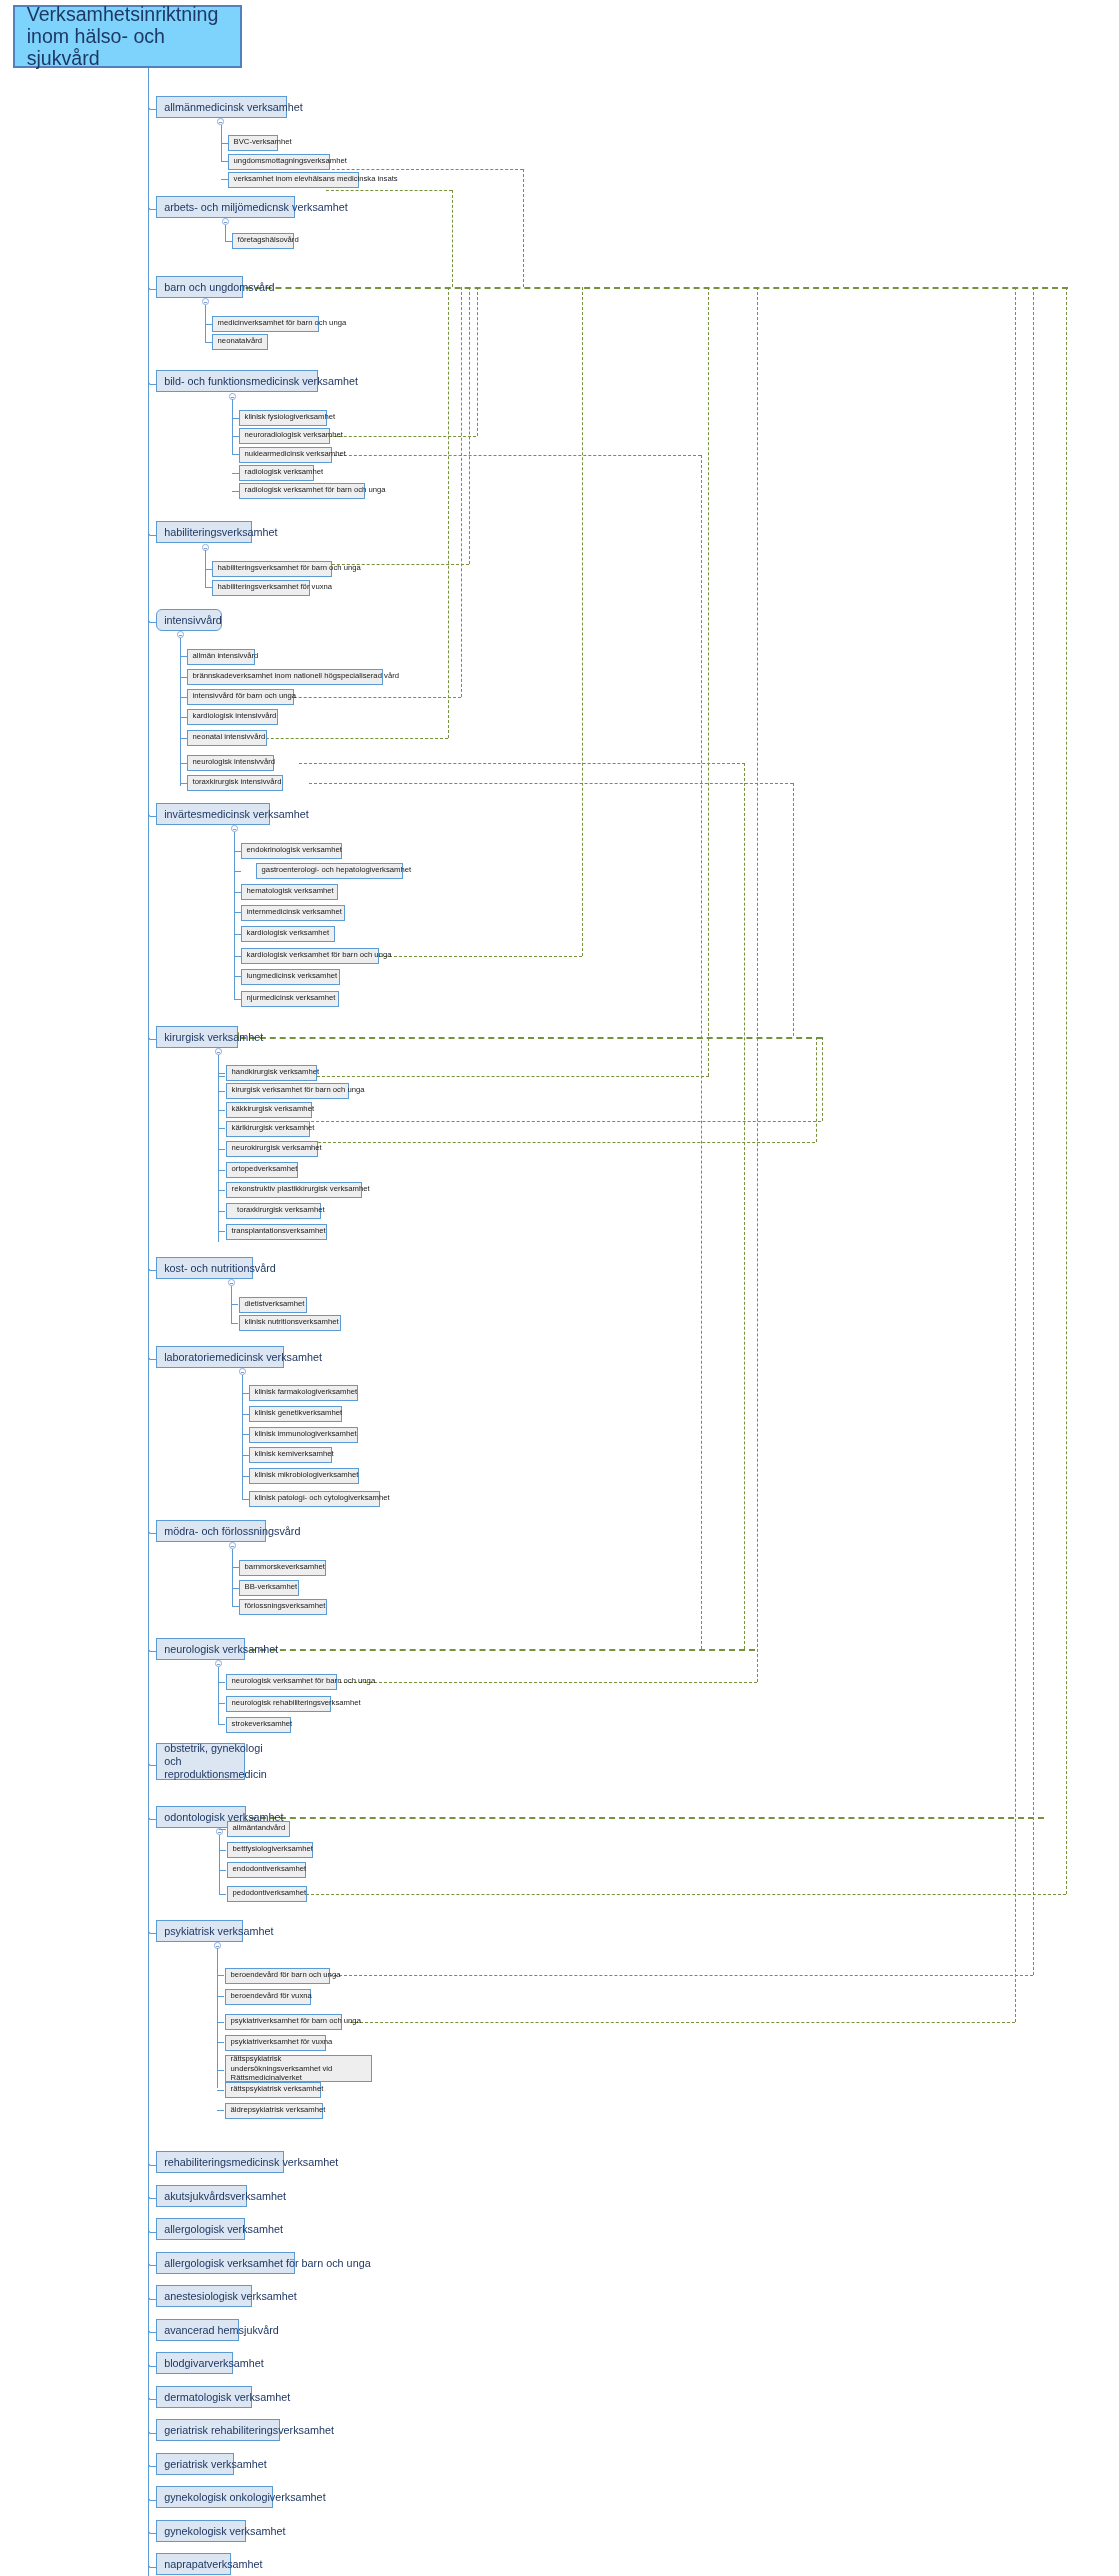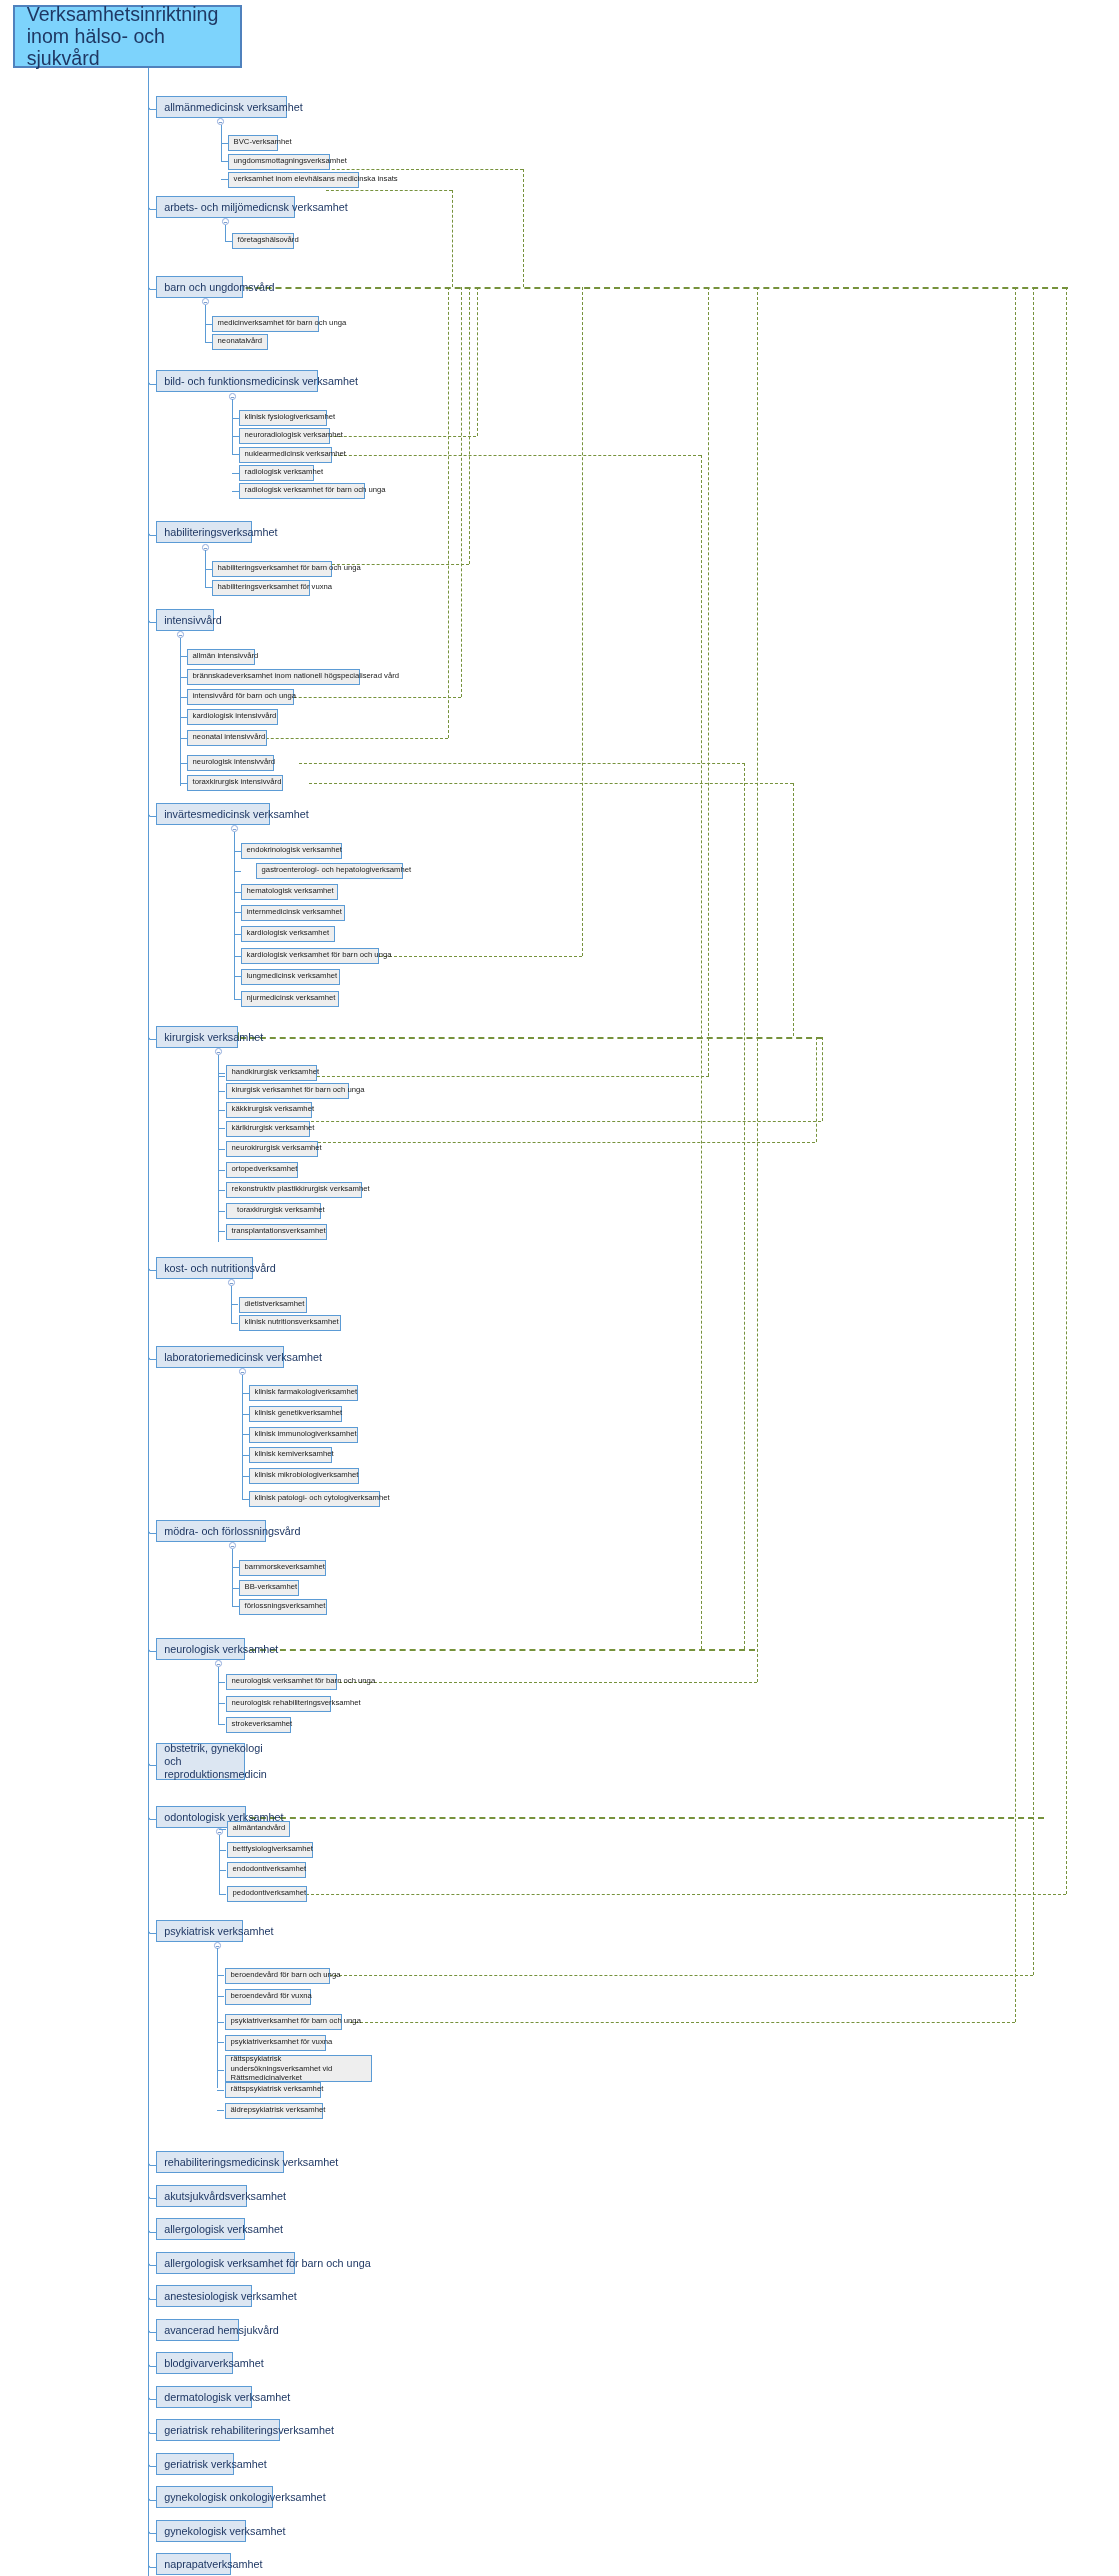--- a/index.html
+++ b/index.html
@@ -257,31 +257,31 @@
   <div class="hline thin" style="left:205px;top:569px;width:7.2px;"></div>
   <div class="node l2" style="left:212px;top:561px;width:120px;">
       <span class="lbl">habiliteringsverksamhet för barn och unga</span>
     </div>
   <div class="hline thin" style="left:205px;top:587px;width:7.2px;"></div>
   <div class="node l2" style="left:212px;top:580px;width:98px;">
       <span class="lbl">habiliteringsverksamhet för vuxna</span>
     </div>
 
   <div class="elbow" style="left:148px;top:615px;"></div>
-  <div class="node l1" style="left:156px;top:609px;width:58px;">
+  <div class="node l1" style="left:156px;top:609px;width:66px;border-radius:6px;">
     <span class="lbl">intensivvård</span>
   </div>
   <div class="toggle" style="left:177px;top:631px;"></div>
   <div class="vline thin" style="left:180px;top:638px;height:148px;"></div>
   <div class="hline thin" style="left:180px;top:656px;width:7.2px;"></div>
   <div class="node l2" style="left:187px;top:649px;width:68px;">
       <span class="lbl">allmän intensivvård</span>
     </div>
   <div class="hline thin" style="left:180px;top:677px;width:7.2px;"></div>
-  <div class="node l2" style="left:187px;top:669px;width:173px;text-align:right;">
+  <div class="node l2" style="left:187px;top:669px;width:196px;text-align:right;">
       <span class="lbl">brännskadeverksamhet inom nationell högspecialiserad vård</span>
     </div>
   <div class="hline thin" style="left:180px;top:697px;width:7.2px;"></div>
   <div class="node l2" style="left:187px;top:689px;width:107px;">
       <span class="lbl">intensivvård för barn och unga</span>
     </div>
   <div class="hline thin" style="left:180px;top:717px;width:7.2px;"></div>
   <div class="node l2" style="left:187px;top:709px;width:91px;">
       <span class="lbl">kardiologisk intensivvård</span>
     </div>

